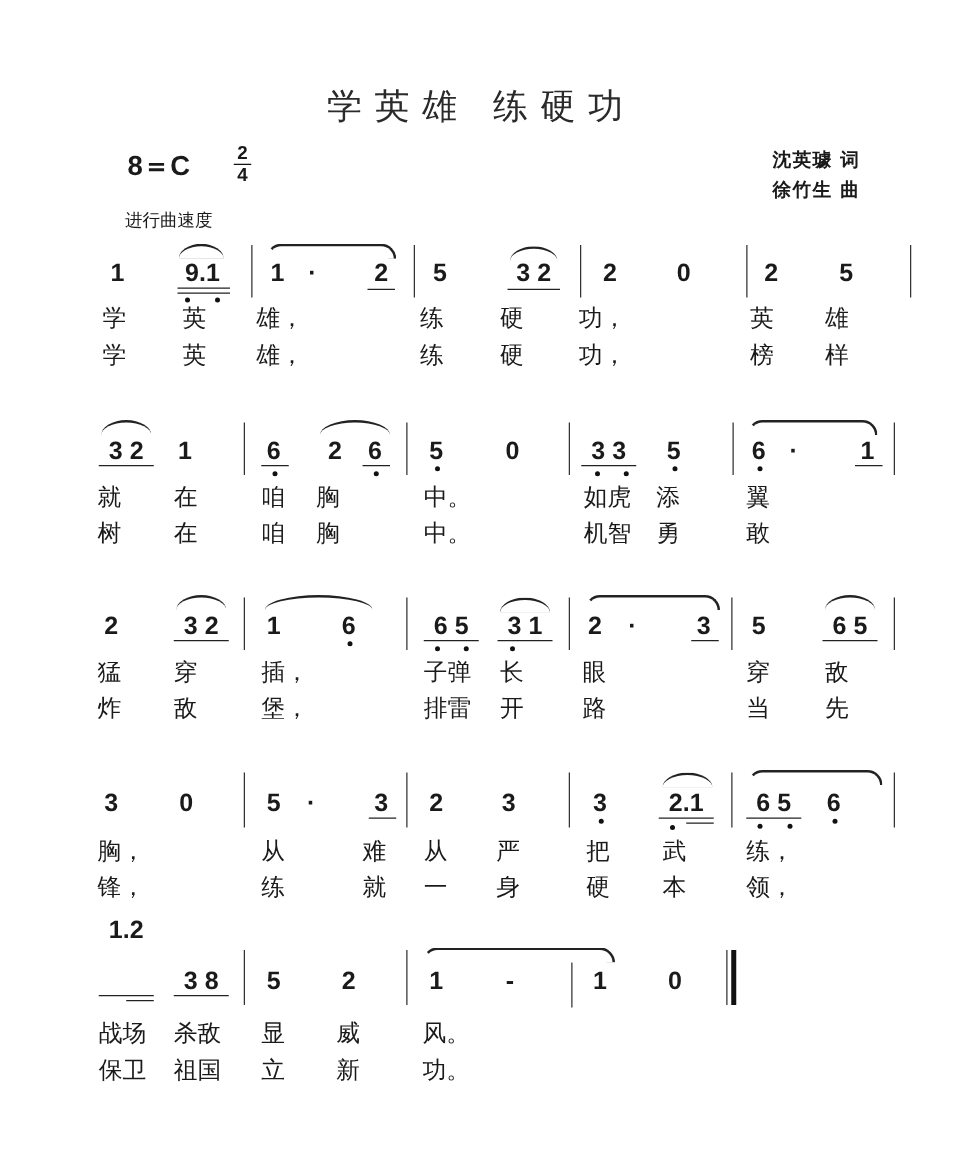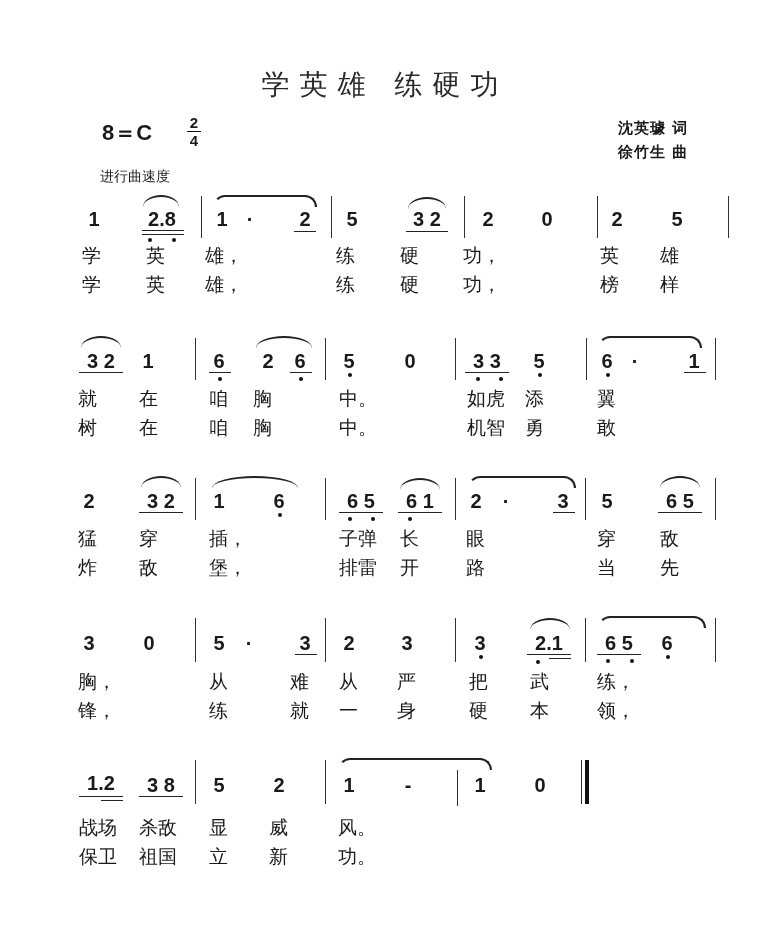--- a/index.html
+++ b/index.html
@@ -35,21 +35,21 @@
   <div class="line"></div>
   <div>4</div>
 </div>
 <div class="abs credit" style="left:618px; top:119px;">沈英璩 词</div>
 <div class="abs credit" style="left:618px; top:143px;">徐竹生 曲</div>
 <div class="abs tempo">进行曲速度</div>
 
 <div>
   <div class="abs note" style="left:84px; top:208px;">1</div>
   <div class="abs tie" style="left:143px; top:195px; width:36px;"></div>
-  <div class="abs note" style="left:141px; top:208px; width:42px;">2.8</div>
+  <div class="abs note" style="left:141px; top:208px; width:42px;">9.1</div>
   <div class="abs uline" style="left:142px; top:230px; width:42px;"></div>
   <div class="abs uline" style="left:142px; top:234px; width:42px;"></div>
   <div class="abs dot" style="left:148px; top:238px;"></div>
   <div class="abs dot" style="left:172px; top:238px;"></div>
   <div class="abs bar" style="left:201px; top:196px; height:42px;"></div>
   <div class="abs tie-long" style="left:213px; top:195px; width:100px;"></div>
   <div class="abs note" style="left:212px; top:208px;">1</div>
   <div class="abs note" style="left:240px; top:208px;">·</div>
   <div class="abs note" style="left:295px; top:208px;">2</div>
   <div class="abs uline" style="left:294px; top:231px; width:22px;"></div>
@@ -147,21 +147,21 @@
   <div class="abs tie" style="left:212px; top:476px; width:86px;"></div>
   <div class="abs note" style="left:209px; top:490px;">1</div>
   <div class="abs note" style="left:269px; top:490px;">6</div>
   <div class="abs dot" style="left:278px; top:513px;"></div>
   <div class="abs bar" style="left:325px; top:478px; height:42px;"></div>
   <div class="abs note" style="left:339px; top:490px; width:44px;">6 5</div>
   <div class="abs uline" style="left:339px; top:512px; width:44px;"></div>
   <div class="abs dot" style="left:348px; top:517px;"></div>
   <div class="abs dot" style="left:371px; top:517px;"></div>
   <div class="abs tie" style="left:400px; top:478px; width:40px;"></div>
-  <div class="abs note" style="left:398px; top:490px; width:44px;">6 1</div>
+  <div class="abs note" style="left:398px; top:490px; width:44px;">3 1</div>
   <div class="abs uline" style="left:398px; top:512px; width:44px;"></div>
   <div class="abs dot" style="left:408px; top:517px;"></div>
   <div class="abs bar" style="left:455px; top:478px; height:42px;"></div>
   <div class="abs tie-long" style="left:468px; top:476px; width:104px;"></div>
   <div class="abs note" style="left:466px; top:490px;">2</div>
   <div class="abs note" style="left:496px; top:490px;">·</div>
   <div class="abs note" style="left:553px; top:490px;">3</div>
   <div class="abs uline" style="left:553px; top:512px; width:22px;"></div>
   <div class="abs bar" style="left:585px; top:478px; height:42px;"></div>
   <div class="abs note" style="left:597px; top:490px;">5</div>
@@ -231,21 +231,21 @@
   <div class="abs lyric" style="left:209px; top:699px;">练</div>
   <div class="abs lyric" style="left:290px; top:699px;">就</div>
   <div class="abs lyric" style="left:339px; top:699px;">一</div>
   <div class="abs lyric" style="left:397px; top:699px;">身</div>
   <div class="abs lyric" style="left:469px; top:699px;">硬</div>
   <div class="abs lyric" style="left:530px; top:699px;">本</div>
   <div class="abs lyric" style="left:597px; top:699px;">领，</div>
 </div>
 
 <div>
-  <div class="abs note" style="left:79px; top:772px; width:44px;">1.2</div>
+  <div class="abs note" style="left:79px; top:733px; width:44px;">1.2</div>
   <div class="abs uline" style="left:79px; top:796px; width:44px;"></div>
   <div class="abs uline" style="left:101px; top:800px; width:22px;"></div>
   <div class="abs note" style="left:139px; top:774px; width:44px;">3 8</div>
   <div class="abs uline" style="left:139px; top:796px; width:44px;"></div>
   <div class="abs bar" style="left:195px; top:760px; height:44px;"></div>
   <div class="abs note" style="left:209px; top:774px;">5</div>
   <div class="abs note" style="left:269px; top:774px;">2</div>
   <div class="abs bar" style="left:325px; top:760px; height:44px;"></div>
   <div class="abs tie-long" style="left:338px; top:758px; width:150px;"></div>
   <div class="abs note" style="left:339px; top:774px;">1</div>

